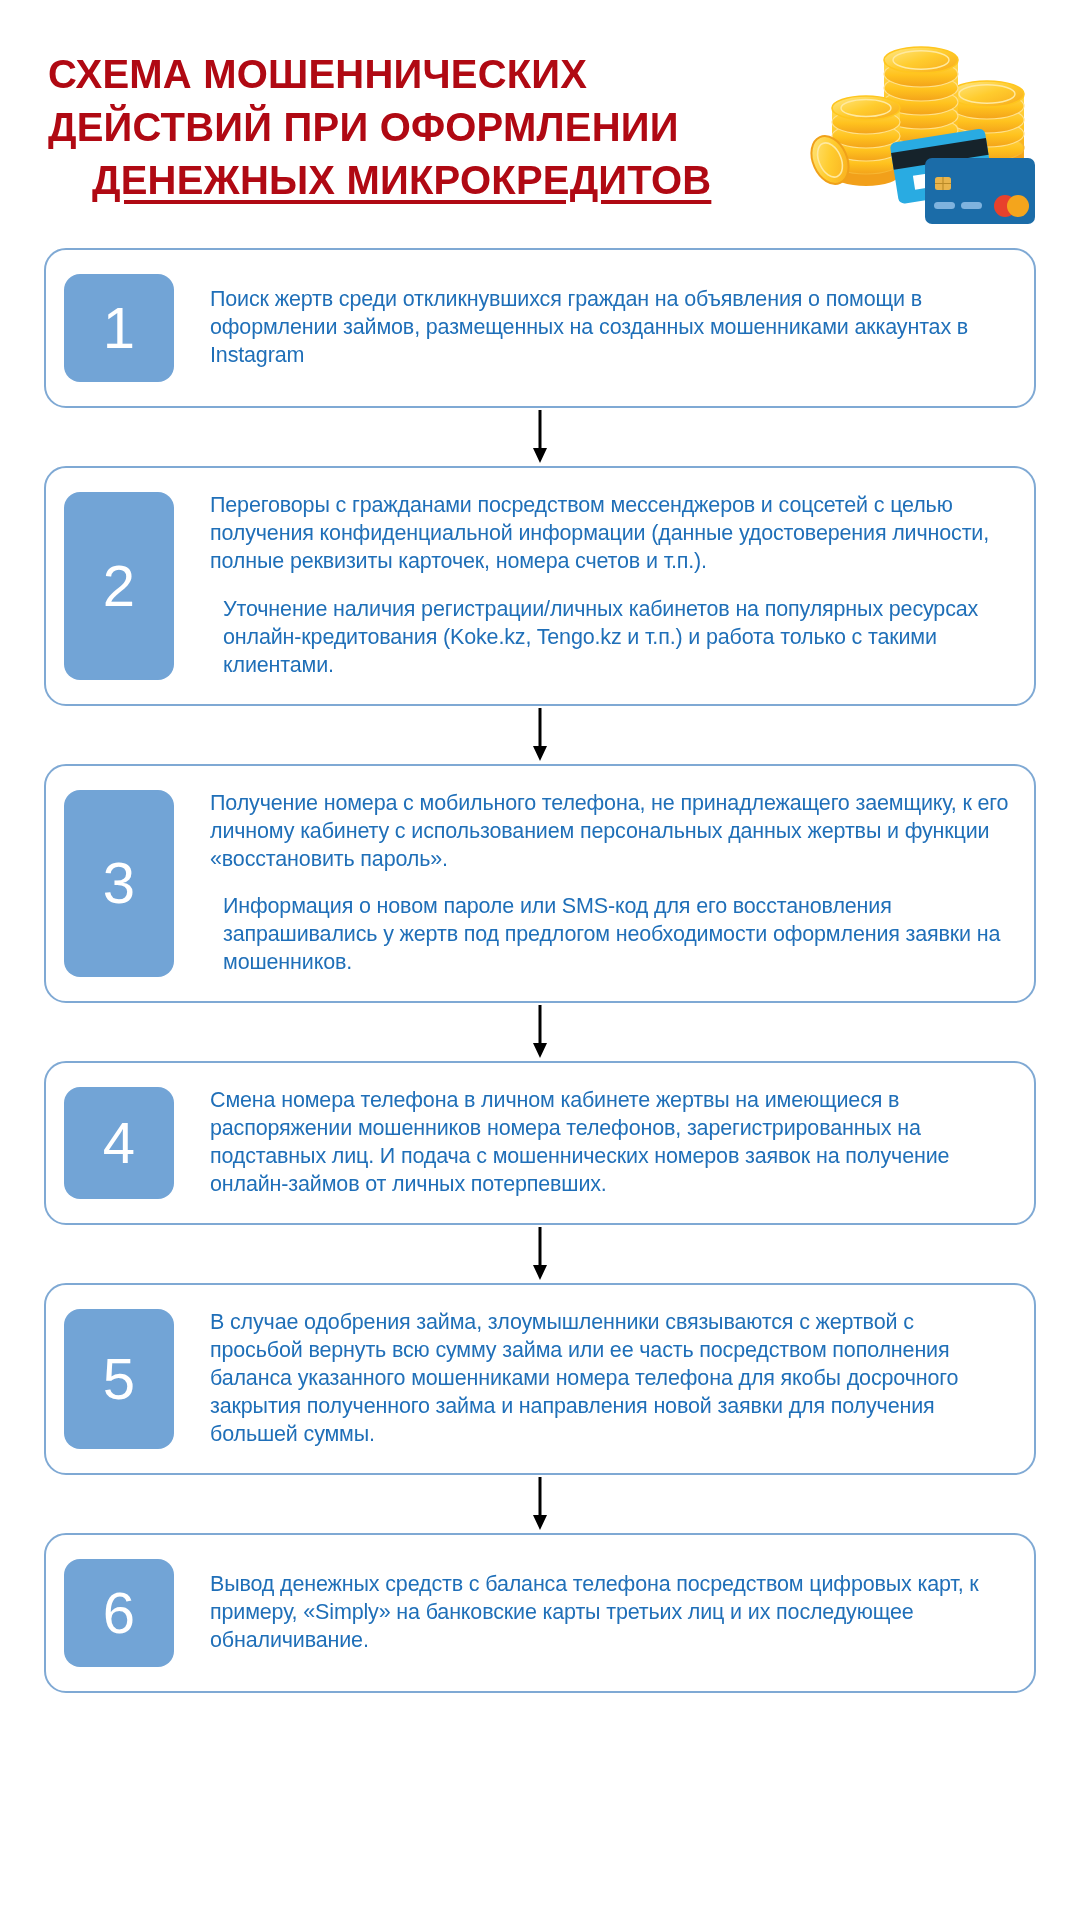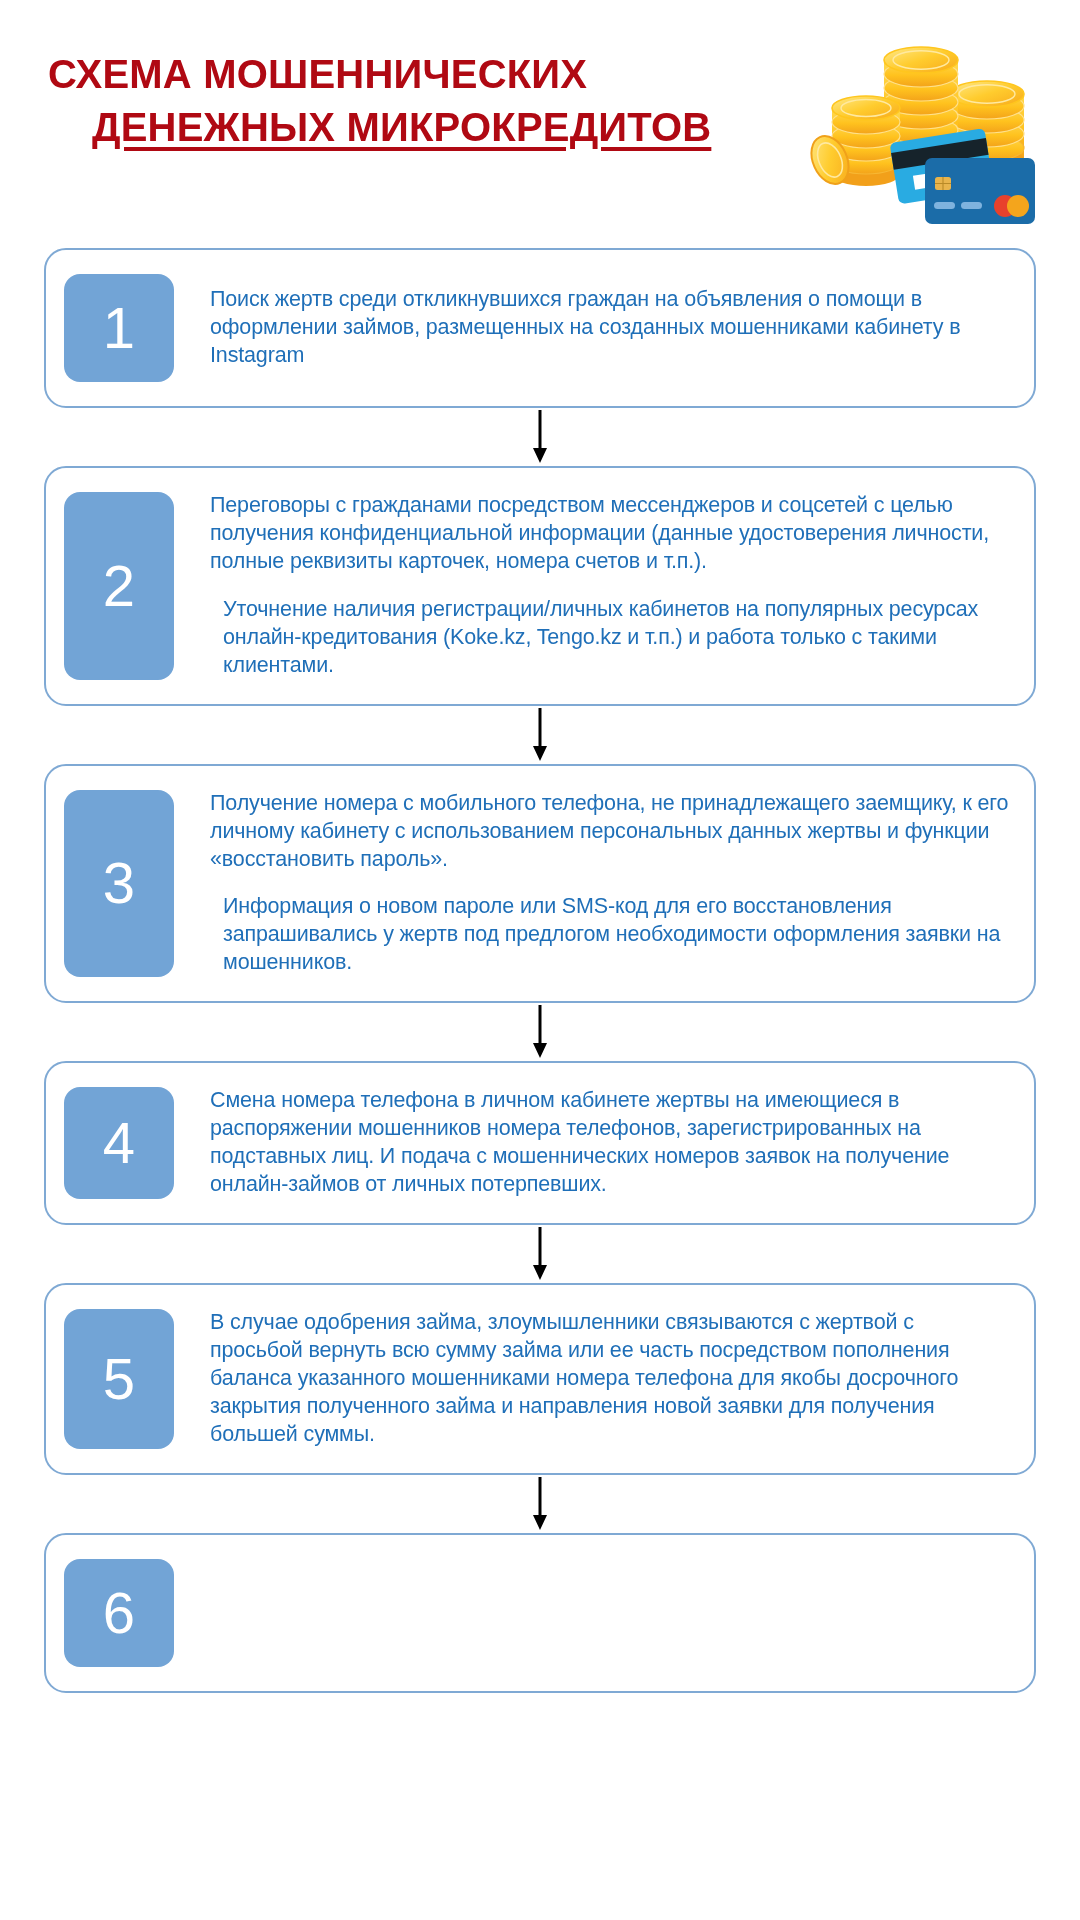--- a/index.html
+++ b/index.html
@@ -129,20 +129,21 @@
   .connector svg { display: block; }
 </style>
 </head>
 <body>
 
 <div class="page">
 
   <div class="header">
     <div class="title-block">
       <div class="title-line">СХЕМА МОШЕННИЧЕСКИХ</div>
+      <div class="title-line">ДЕЙСТВИЙ ПРИ ОФОРМЛЕНИИ</div>
       <div class="title-line underlined">ДЕНЕЖНЫХ МИКРОКРЕДИТОВ</div>
     </div>
 
     <div class="illustration">
       <svg viewBox="0 0 250 190" xmlns="http://www.w3.org/2000/svg">
         <defs>
           <linearGradient id="goldG" x1="0" y1="0" x2="0" y2="1">
             <stop offset="0%" stop-color="#FFD84D"></stop>
             <stop offset="55%" stop-color="#FFC21E"></stop>
             <stop offset="100%" stop-color="#F3A31A"></stop>
@@ -214,21 +215,21 @@
     </div>
   </div>
 
   <div class="flow">
 
     <div class="step-card">
       <div class="num-box">
         <span>1</span>
       </div>
       <div class="step-body">
-        <p>Поиск жертв среди откликнувшихся граждан на объявления о помощи в оформлении займов, размещенных на созданных мошенниками кабинету в Instagram</p>
+        <p>Поиск жертв среди откликнувшихся граждан на объявления о помощи в оформлении займов, размещенных на созданных мошенниками аккаунтах в Instagram</p>
       </div>
     </div>
 
     <div class="connector">
       <svg width="16" height="54" viewBox="0 0 16 54" xmlns="http://www.w3.org/2000/svg">
         <line x1="8" y1="0" x2="8" y2="40" stroke="#000000" stroke-width="3"></line>
         <polygon points="8,53 1,38 15,38" fill="#000000"></polygon>
       </svg>
     </div>
 
@@ -295,16 +296,19 @@
       <svg width="16" height="54" viewBox="0 0 16 54" xmlns="http://www.w3.org/2000/svg">
         <line x1="8" y1="0" x2="8" y2="40" stroke="#000000" stroke-width="3"></line>
         <polygon points="8,53 1,38 15,38" fill="#000000"></polygon>
       </svg>
     </div>
 
     <div class="step-card">
       <div class="num-box">
         <span>6</span>
       </div>
+      <div class="step-body">
+        <p>Вывод денежных средств с баланса телефона посредством цифровых карт, к примеру, «Simply» на банковские карты третьих лиц и их последующее обналичивание.</p>
+      </div>
     </div>
 
   </div>
 </div>
 
 </body></html>

